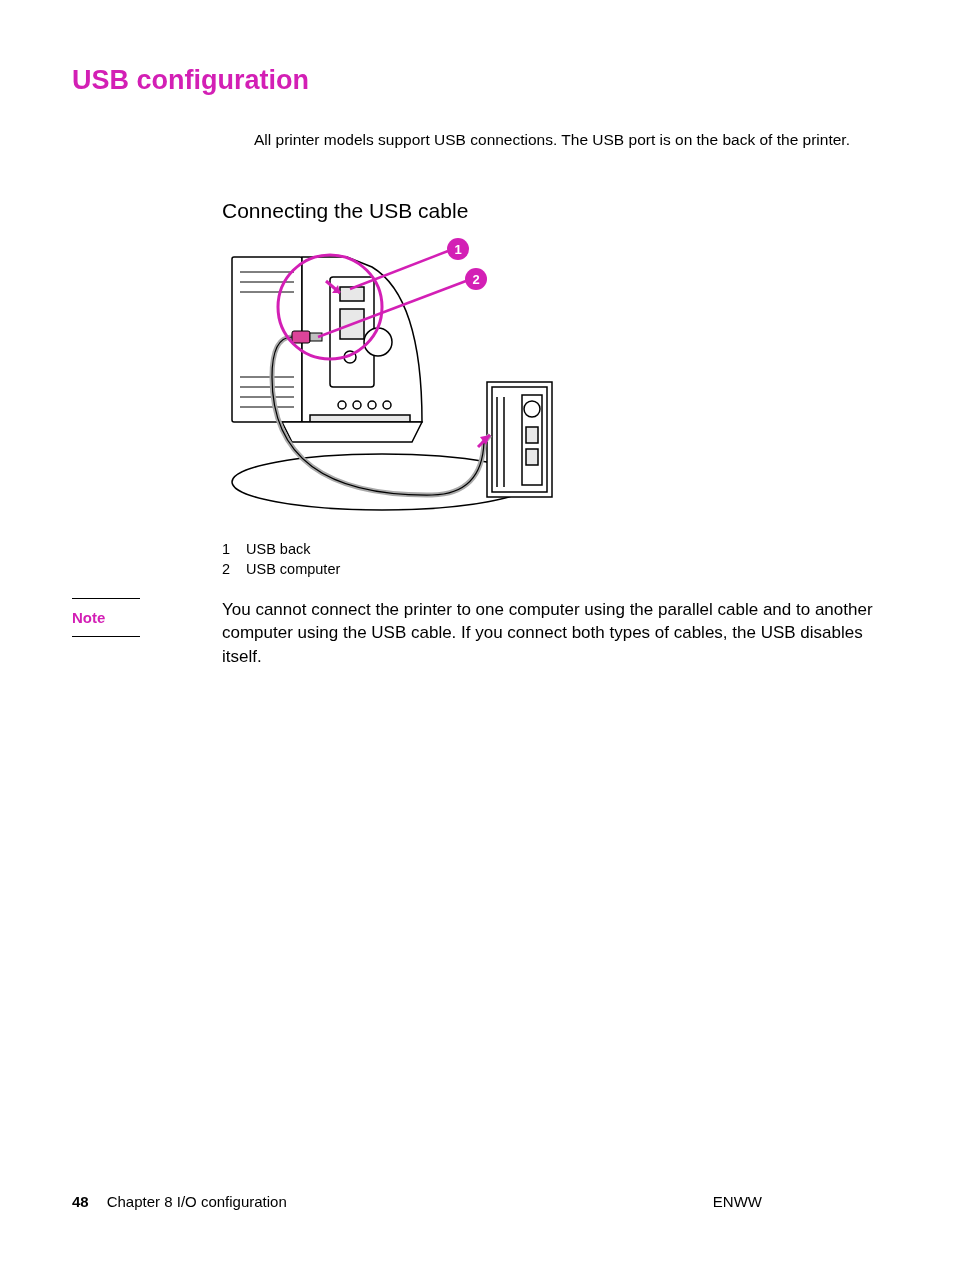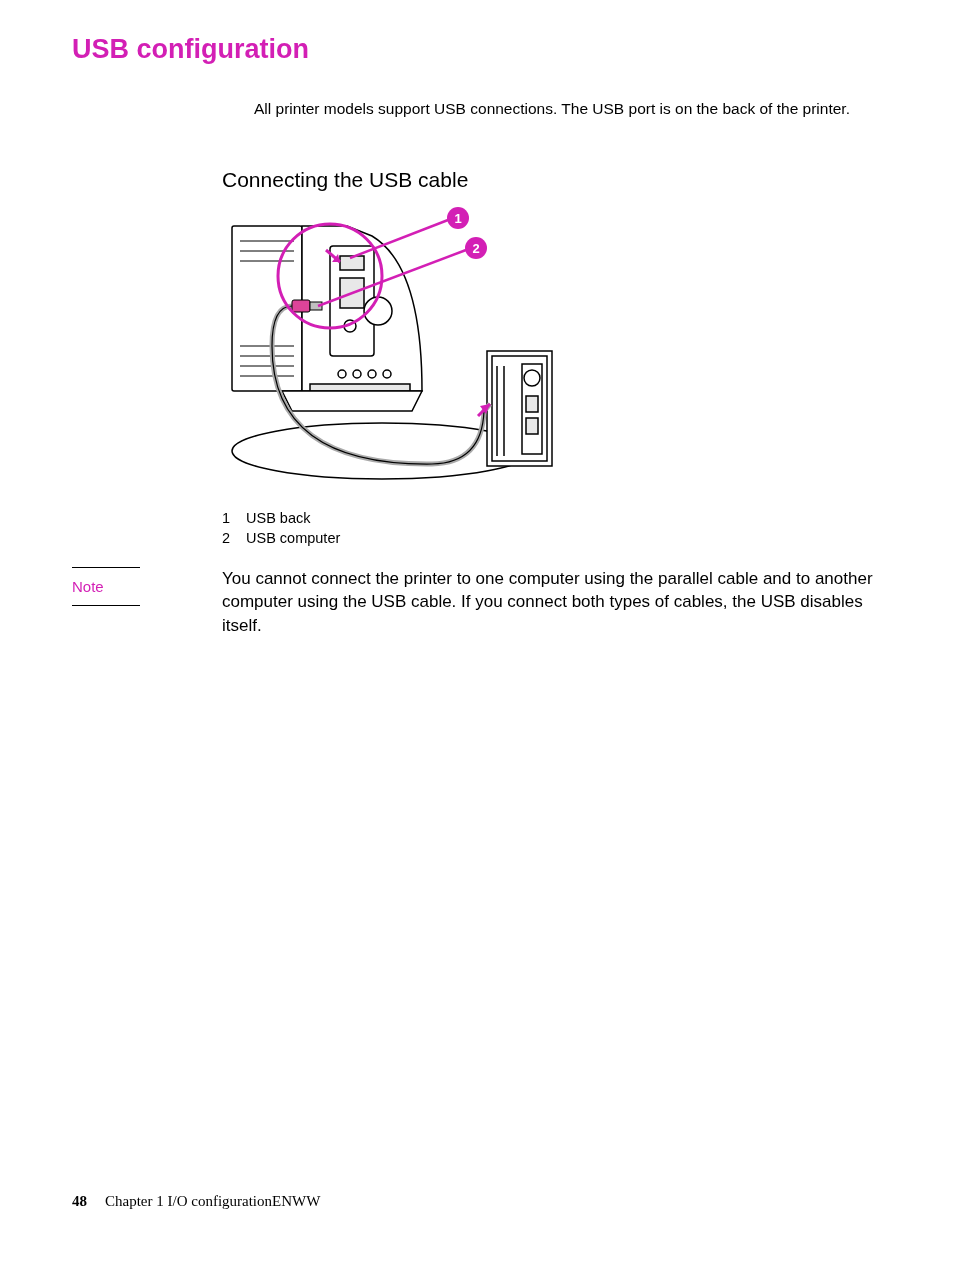--- a/index.html
+++ b/index.html
@@ -1,21 +1,21 @@
 <!DOCTYPE html>
 <html><head>
 <meta charset="utf-8">
 <style>
   * { box-sizing: border-box; margin: 0; padding: 0; }
   html, body { width: 954px; height: 1270px; background: #fff; font-family: Arial, Helvetica, sans-serif; color: #000; }
   .page {
     position: relative;
     width: 834px;
     height: 1270px;
-    padding: 34px 72px 60px 72px;
+    padding: 65px 72px 60px 72px;
   }
   .h1 {
     color: #d31fb5;
     font-size: 27px;
     font-weight: bold;
     margin-bottom: 34px;
   }
   .content-col {
     margin-left: 150px;
     width: 660px;
@@ -63,39 +63,39 @@
     left: -150px;
     top: 0;
     width: 68px;
   }
   .note-rule {
     border-top: 1.5px solid #000;
     margin-bottom: 10px;
   }
   .note-label {
     color: #d31fb5;
-    font-weight: normal;
+    font-weight: bold;
     font-size: 15px;
   }
   .note-rule-bottom {
     border-top: 1.5px solid #000;
     margin-top: 10px;
   }
   .note-text {
     font-size: 17px;
     line-height: 1.4;
   }
   .footer {
     position: absolute;
     bottom: 60px;
     left: 72px;
     right: 72px;
     display: flex;
+    justify-content: space-between;
     font-size: 15px;
-    font-family: Liberation Serif, serif;
   }
   .footer-left { display: flex; gap: 18px; }
   .footer-pagenum { font-weight: bold; }
 
   
   .figure svg { width: 100%; height: 100%; }
 </style>
 </head>
 <body>
 
@@ -206,18 +206,18 @@
         <div class="note-rule-bottom"></div>
       </div>
       <div class="note-text">You cannot connect the printer to one computer using the parallel cable and to another computer using the USB cable. If you connect both types of cables, the USB disables itself.</div>
     </div>
 
   </div>
 
   <div class="footer">
     <div class="footer-left">
       <span class="footer-pagenum">48</span>
-      <span>Chapter 1   I/O configuration</span>
+      <span>Chapter 8   I/O configuration</span>
     </div>
     <div>ENWW</div>
   </div>
 
 </div>
 
 </body></html>

